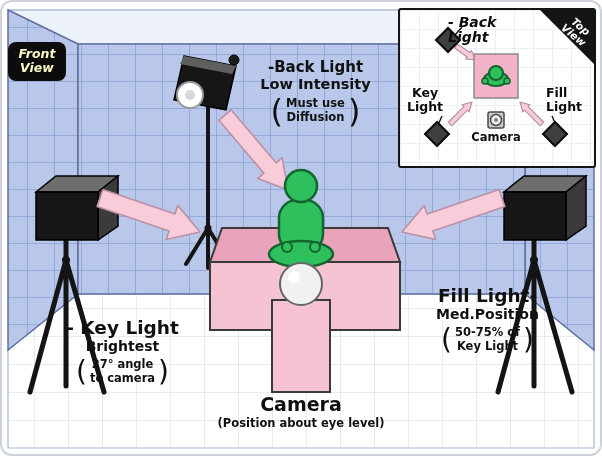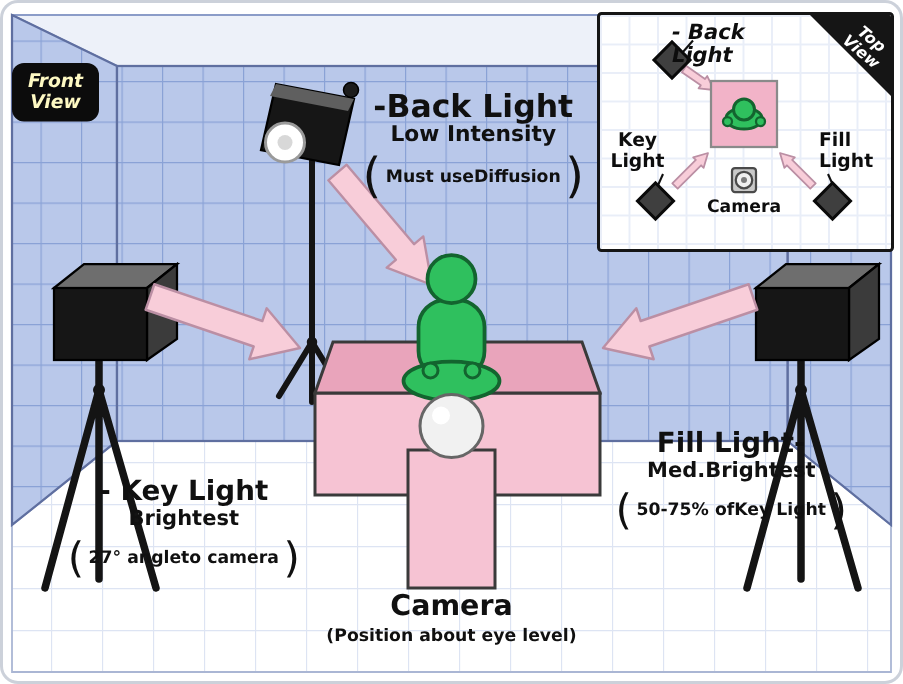--- a/index.html
+++ b/index.html
@@ -16,23 +16,23 @@
     background:var(--badge-bg,#0c0c0c);color:#fef9c3;border-radius:8px;
     padding:5px 7px;font-style:italic;font-weight:700;font-size:12.5px;
     line-height:1.15;text-align:center;
   }
 
   .lbl{position:absolute;text-align:center;}
   .t1{font-weight:700;}
   .t2{font-weight:700;}
   .note{display:flex;align-items:center;justify-content:center;gap:3px;margin-top:2px;}
   .paren{font-weight:400;line-height:1;}
-  .nl-wrap{display:flex;align-items:center;}
+  .nl-wrap{display:flex;flex-direction:column;align-items:center;}
   .nl{font-size:11.5px;font-weight:700;line-height:1.2;}
-  .back .t1{font-size:21px;line-height:1.05;}
+  .back .t1{font-size:15px;line-height:1.05;}
   .back .t2{font-size:14.5px;line-height:1.2;}
   .back .paren{font-size:32px;}
   .side .t1{font-size:18.5px;line-height:1.1;}
   .side .t2{font-size:14px;line-height:1.25;}
   .side .paren{font-size:28px;}
   .cam .t1{font-size:19px;line-height:1.1;}
   .cnote{font-size:11.5px;font-weight:700;margin-top:1px;text-align:center;}
 
   .inset{
     position:absolute;left:398px;top:8px;width:194px;height:156px;
@@ -159,21 +159,21 @@
       <span class="nl-wrap">
         <span class="nl">27° angle</span>
         <span class="nl">to camera</span>
       </span>
       <span class="paren">)</span>
     </div>
   </div>
 
   <div class="lbl side" style="left:395px;top:286px;width:185px;">
     <div class="t1">Fill Light-</div>
-    <div class="t2">Med.Brightest</div>
+    <div class="t2">Med.Position</div>
     <div class="note">
       <span class="paren">(</span>
       <span class="nl-wrap">
         <span class="nl">50-75% of</span>
         <span class="nl">Key Light</span>
       </span>
       <span class="paren">)</span>
     </div>
   </div>
 

